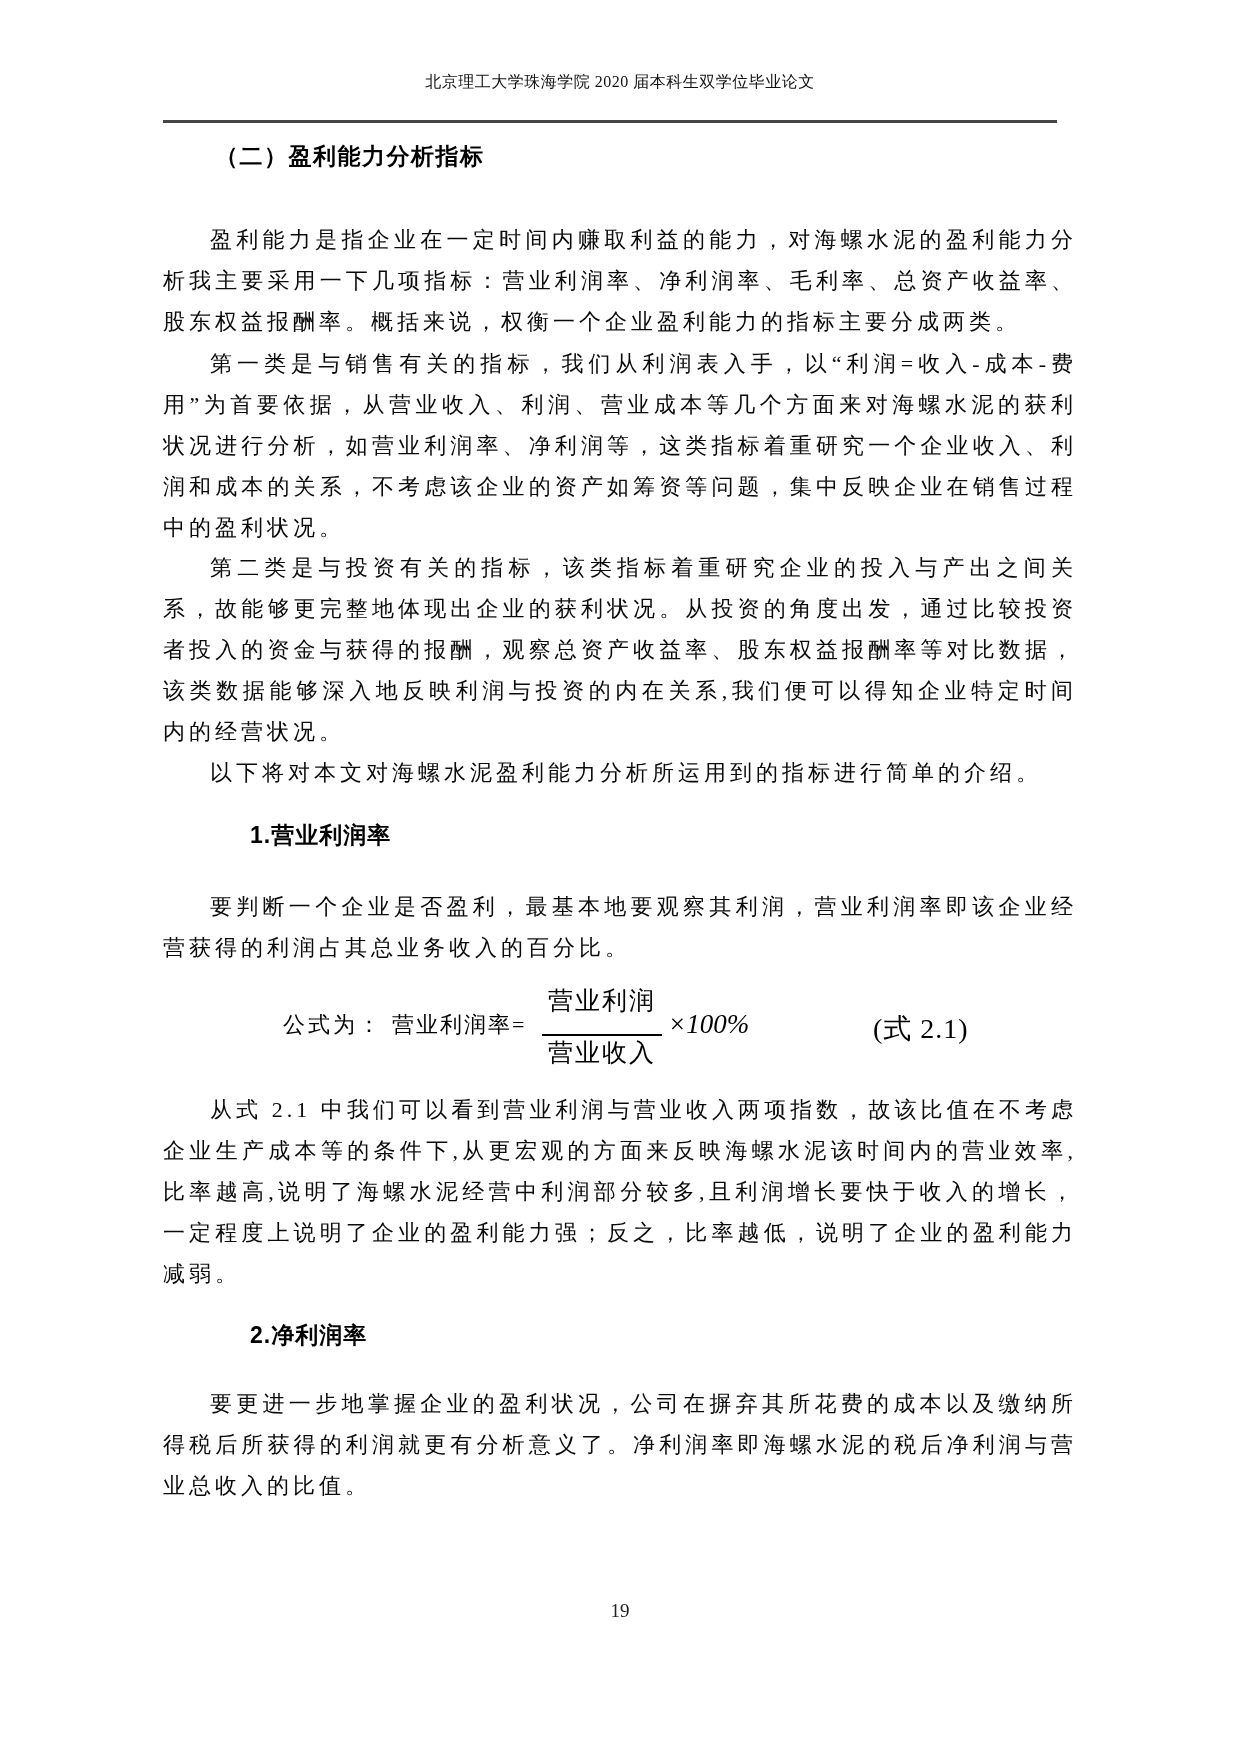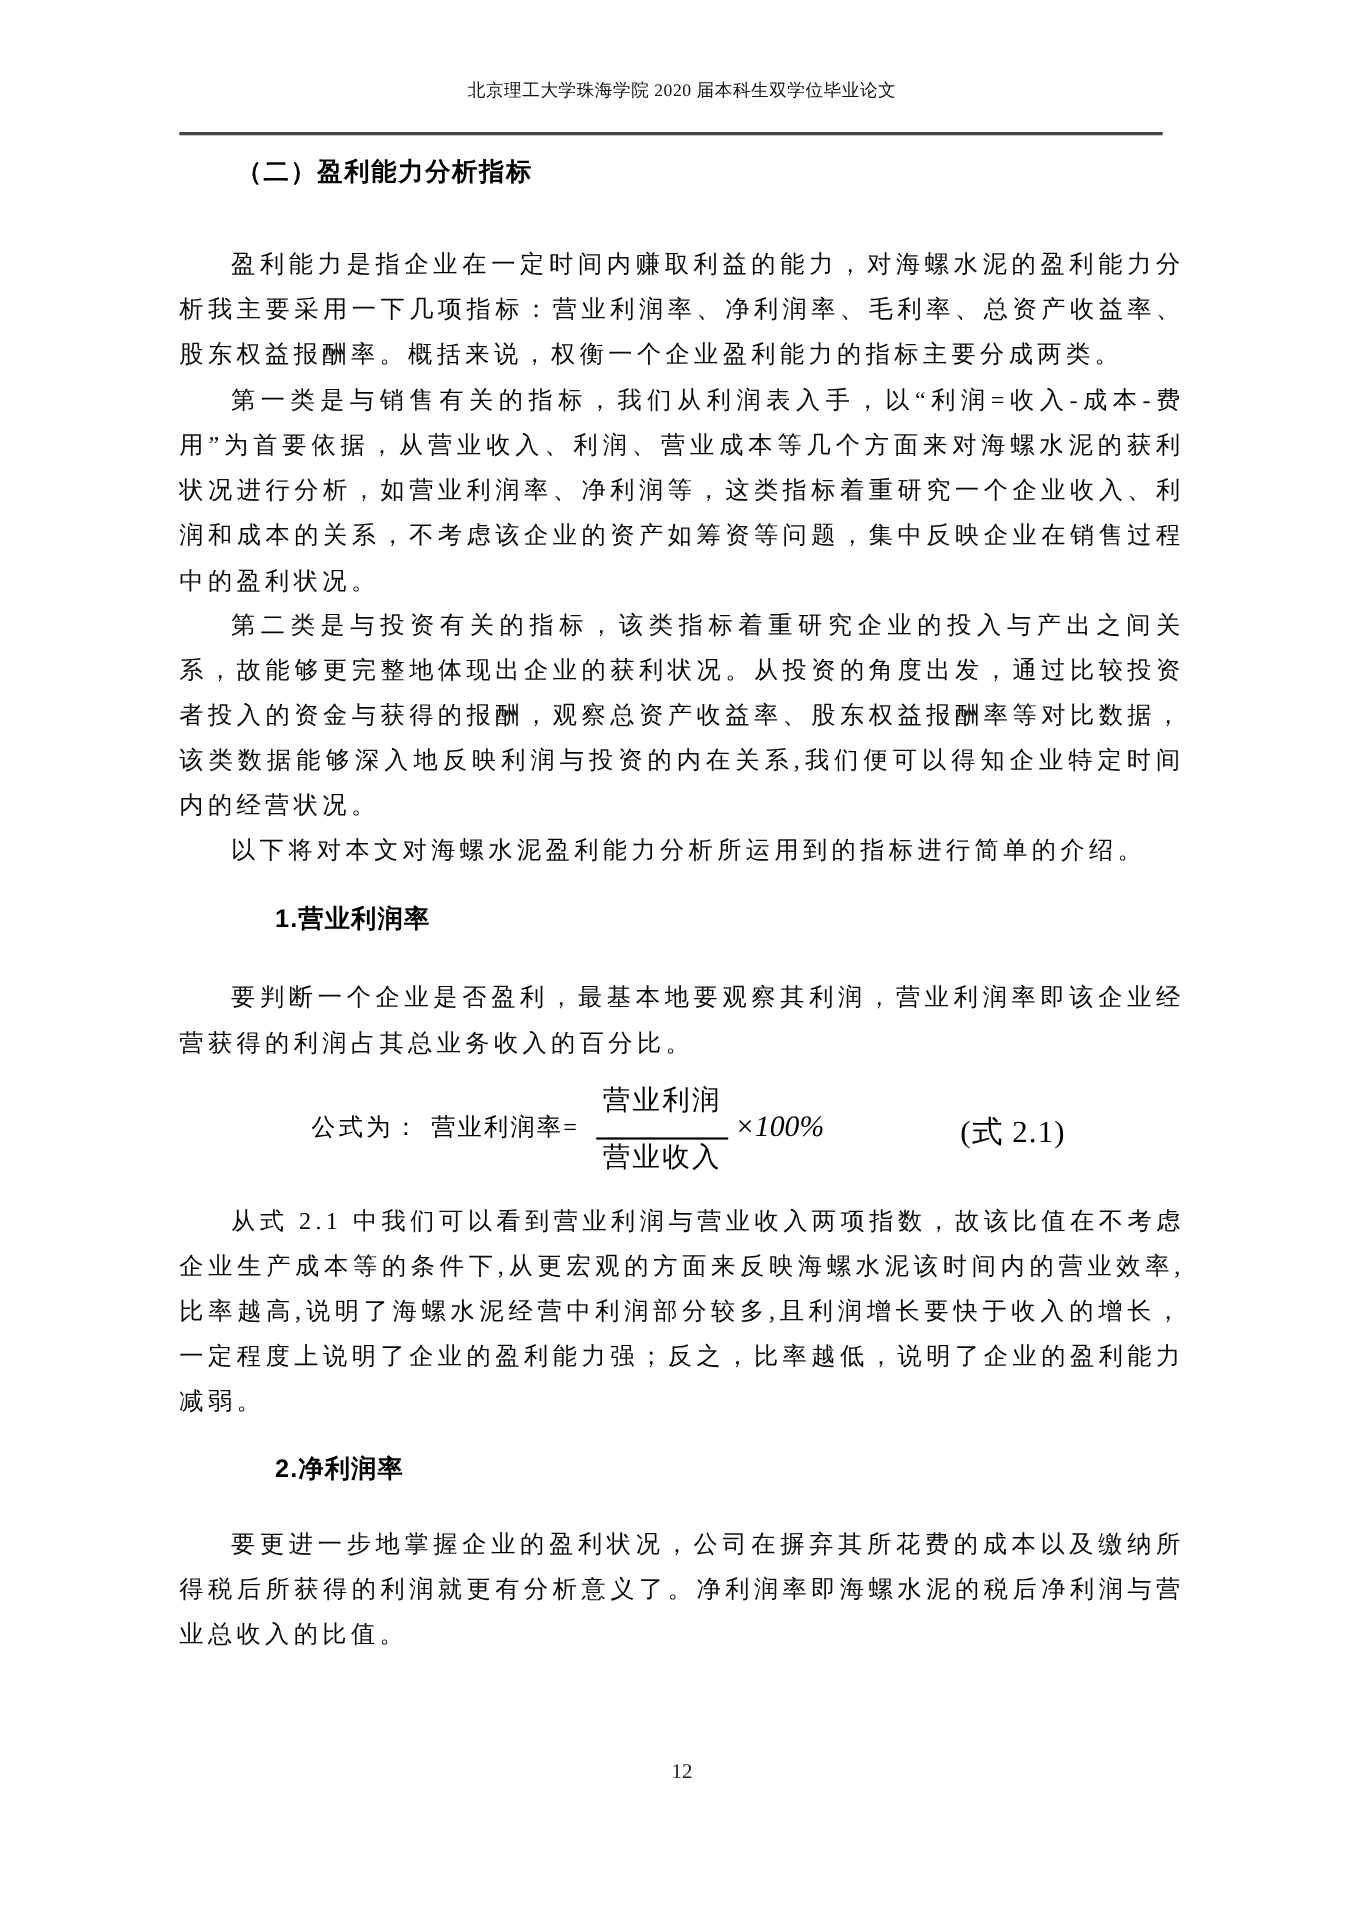--- a/index.html
+++ b/index.html
@@ -170,15 +170,15 @@
     <span class="formula-mult">×100%</span>
     <span class="formula-label">(式 2.1)</span>
   </div>
 
   <div class="para p6">从式 2.1 中我们可以看到营业利润与营业收入两项指数，故该比值在不考虑企业生产成本等的条件下,从更宏观的方面来反映海螺水泥该时间内的营业效率,比率越高,说明了海螺水泥经营中利润部分较多,且利润增长要快于收入的增长，一定程度上说明了企业的盈利能力强；反之，比率越低，说明了企业的盈利能力减弱。</div>
 
   <div class="sub-heading sh2">2.净利润率</div>
 
   <div class="para p7">要更进一步地掌握企业的盈利状况，公司在摒弃其所花费的成本以及缴纳所得税后所获得的利润就更有分析意义了。净利润率即海螺水泥的税后净利润与营业总收入的比值。</div>
 
-  <div class="page-number">12</div>
+  <div class="page-number">19</div>
 
 </div>
 
 </body></html>

